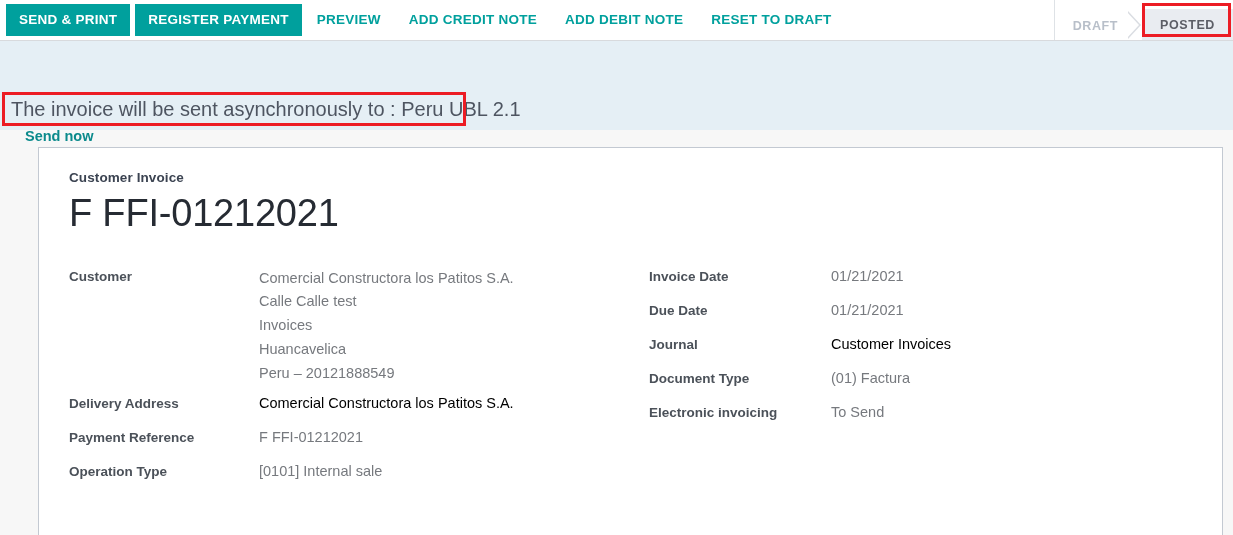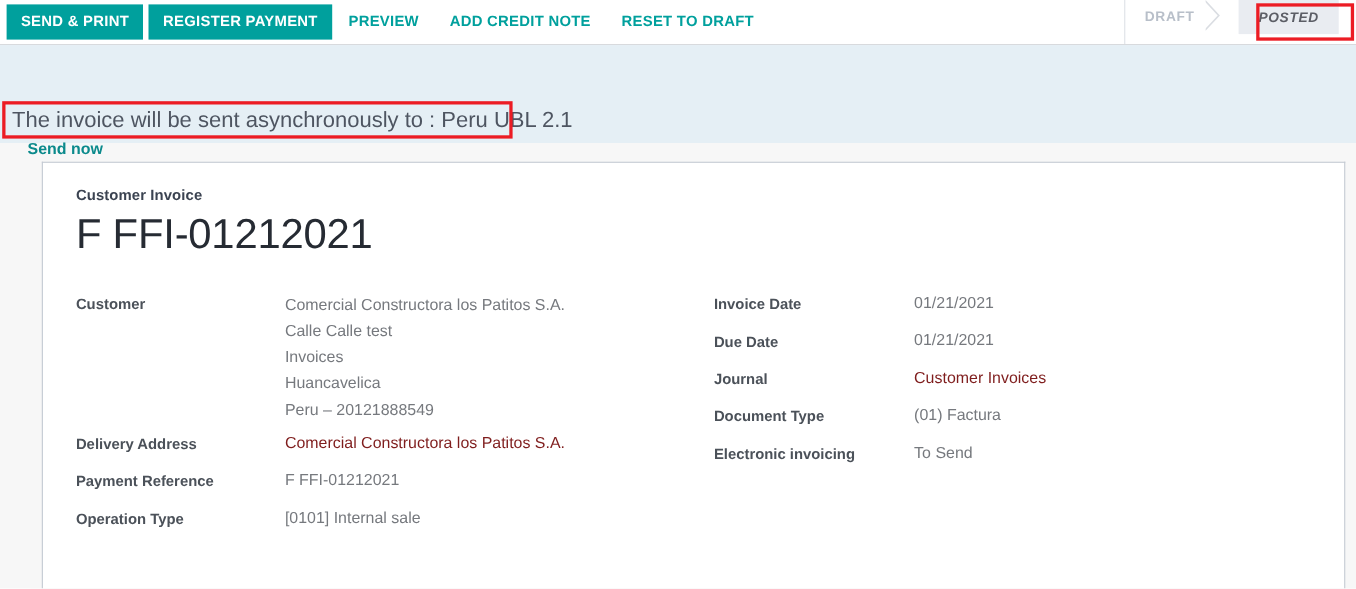--- a/index.html
+++ b/index.html
@@ -53,25 +53,25 @@
     color: #FFFFFF;
   }
   .btn.primary.first {
     margin-right: 4px;
   }
 
   
   #statusbar-wrap {
     margin-left: auto;
     display: flex;
-    align-items: flex-start;
+    align-items: flex-end;
     height: 100%;
     border-left: 1px solid #DEE2E6;
     padding-left: 4px;
-    padding-right: 16px;
+    padding-right: 0px;
   }
   .status-arrow {
     position: relative;
     display: flex;
     align-items: center;
     justify-content: center;
     height: 29px;
     box-sizing: border-box;
     font-size: 12.5px;
     font-weight: bold;
@@ -107,24 +107,23 @@
     width: 0;
     height: 0;
     border-top: 14.5px solid transparent;
     border-bottom: 14.5px solid transparent;
     border-left: 13px solid #DADDE2;
     z-index: 1;
   }
   .status-arrow.active {
     color: #5C5E66;
     background: #E9ECF1;
-    margin-left: 20px;
+    margin-left: 4px;
     height: 31px;
     padding: 0 18px;
-    font-style: italic;
   }
   
   #posted-annotation {
     position: absolute;
     left: 1142px;
     top: 3px;
     width: 89px;
     height: 34px;
     border: 3px solid #EC1C24;
     box-sizing: border-box;
@@ -232,41 +231,42 @@
   .field-value {
     display: table-cell;
     font-size: 14.5px;
     color: #76797E;
     padding: 0 0 15px 0;
     vertical-align: top;
     line-height: 19px;
   }
   .field-value.tight { padding-bottom: 9px; }
   .field-value a, .link {
-    color: #7f1d1d;
+    color: #000000;
     text-decoration: none;
     cursor: pointer;
   }
   .addr-line {
     display: block;
     color: #76797E;
     line-height: 24px;
   }
   .addr-line.first { line-height: 22px; }
 </style>
 </head>
 <body>
 
 <div id="control-panel">
 
   <div id="action-buttons">
     <button class="btn primary first">SEND &amp; PRINT</button>
     <button class="btn primary">REGISTER PAYMENT</button>
     <button class="btn">PREVIEW</button>
     <button class="btn">ADD CREDIT NOTE</button>
+    <button class="btn">ADD DEBIT NOTE</button>
     <button class="btn">RESET TO DRAFT</button>
   </div>
 
   <div id="statusbar-wrap">
     <div class="status-arrow inactive">
       <span>DRAFT</span>
     </div>
     <div class="status-arrow active">
       <span>POSTED</span>
     </div>

